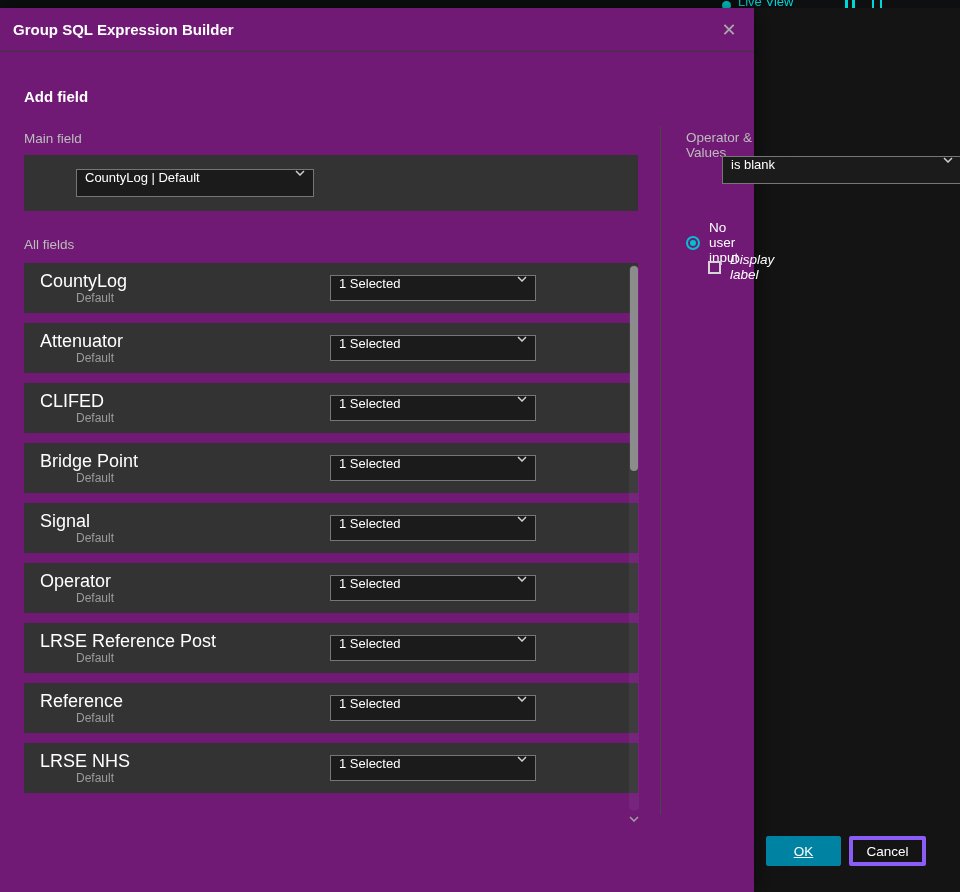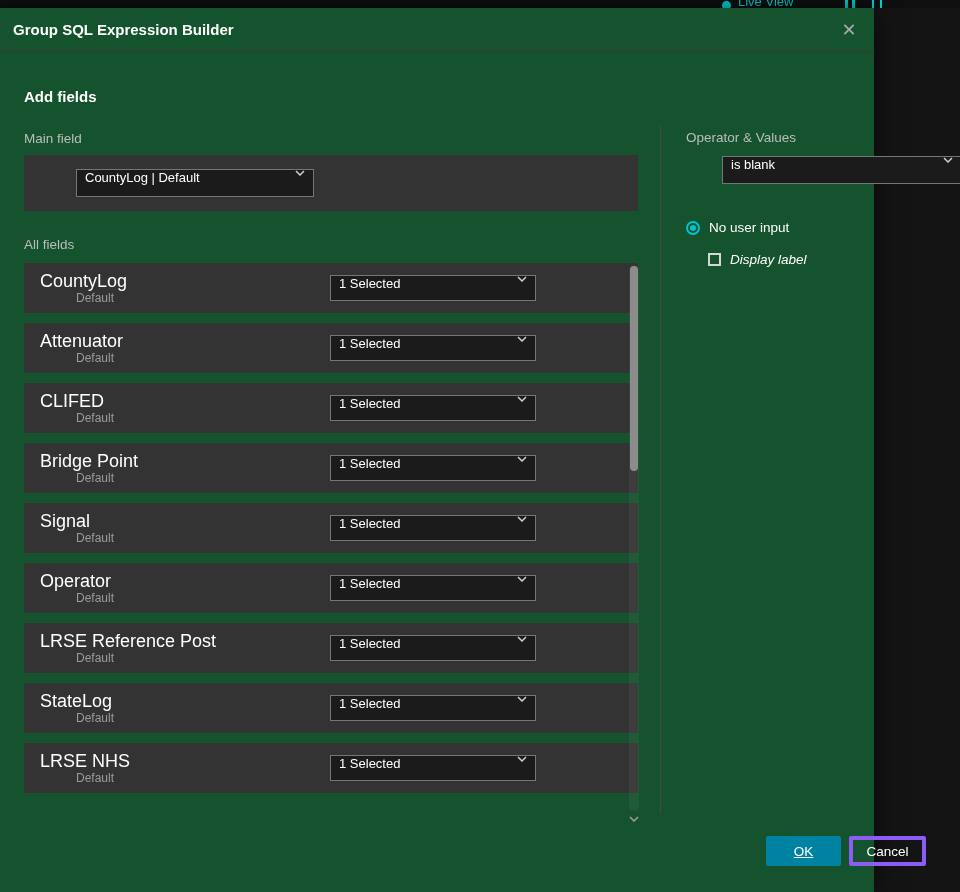--- a/index.html
+++ b/index.html
@@ -17,21 +17,21 @@
   .backdrop-top{position:absolute;left:0;top:0;width:960px;height:8px;background:#0d0f10;overflow:hidden;}
   .live-dot{position:absolute;left:722px;top:1px;width:9px;height:9px;border-radius:50%;background:var(--live-view);}
   .live-label{position:absolute;left:738px;top:-6px;font-size:13px;color:var(--live-view);}
   .bd-icon{position:absolute;top:-4px;color:var(--live-view);}
   .bd-pause{left:845px;}
   .bd-panel{left:872px;}
   .bd-bar{display:inline-block;width:3px;height:12px;background:var(--live-view);margin-right:4px;}
   .bd-rect{display:inline-block;width:10px;height:12px;border:2px solid var(--live-view);}
 
   
-  .dialog{position:absolute;left:0;top:8px;width:874px;height:884px;background:#14532d;box-shadow:0 0 24px rgba(0,0,0,.6);padding-left:40px;}
+  .dialog{position:absolute;left:0;top:8px;width:754px;height:884px;background:#701a75;box-shadow:0 0 24px rgba(0,0,0,.6);padding-left:40px;}
   .dialog-header{position:absolute;left:0;top:0;width:100%;height:44px;border-bottom:1px solid #383838;}
   .dialog-title{position:absolute;left:13px;top:0;line-height:44px;font-size:15px;font-weight:700;color:#ffffff;}
   .close-btn{position:absolute;right:13px;top:10px;width:24px;height:24px;background:none;border:none;color:#a9a9a9;font-size:18px;line-height:24px;cursor:pointer;font-family:inherit;}
 
   .h-add-fields{position:absolute;left:24px;top:80px;font-size:15px;font-weight:700;color:#ffffff;}
   .section-label{position:absolute;font-size:13.5px;color:#bdbdbd;}
   .lbl-main-field{left:24px;top:123px;}
   .lbl-all-fields{left:24px;top:229px;}
   .lbl-operator{left:686px;top:122px;}
 
@@ -85,21 +85,21 @@
     <span class="bd-icon bd-panel"><span class="bd-rect"></span></span>
   </div>
 
   <div class="dialog">
 
     <div class="dialog-header">
       <div class="dialog-title">Group SQL Expression Builder</div>
       <button class="close-btn">✕</button>
     </div>
 
-    <div class="h-add-fields">Add fields</div>
+    <div class="h-add-fields">Add field</div>
 
     <div class="section-label lbl-main-field">Main field</div>
 
     <div class="main-panel">
       <div class="select sel-main-field">
         <span>CountyLog | Default</span>
         <span class="chev">
           <svg width="10" height="6" viewBox="0 0 10 6">
               <path d="M1 1l4 4 4-4" fill="none" stroke="#d0d0d0" stroke-width="1.5"></path>
             </svg>
@@ -188,21 +188,21 @@
     <div class="select sel-row">
       <span>1 Selected</span>
       <span class="chev">
         <svg width="10" height="6" viewBox="0 0 10 6">
                 <path d="M1 1l4 4 4-4" fill="none" stroke="#d0d0d0" stroke-width="1.5"></path>
               </svg>
       </span>
     </div>
   </div>
         <div class="field-row">
-    <div class="field-name">StateLog</div>
+    <div class="field-name">Reference</div>
     <div class="field-sub">Default</div>
     <div class="select sel-row">
       <span>1 Selected</span>
       <span class="chev">
         <svg width="10" height="6" viewBox="0 0 10 6">
                 <path d="M1 1l4 4 4-4" fill="none" stroke="#d0d0d0" stroke-width="1.5"></path>
               </svg>
       </span>
     </div>
   </div>

